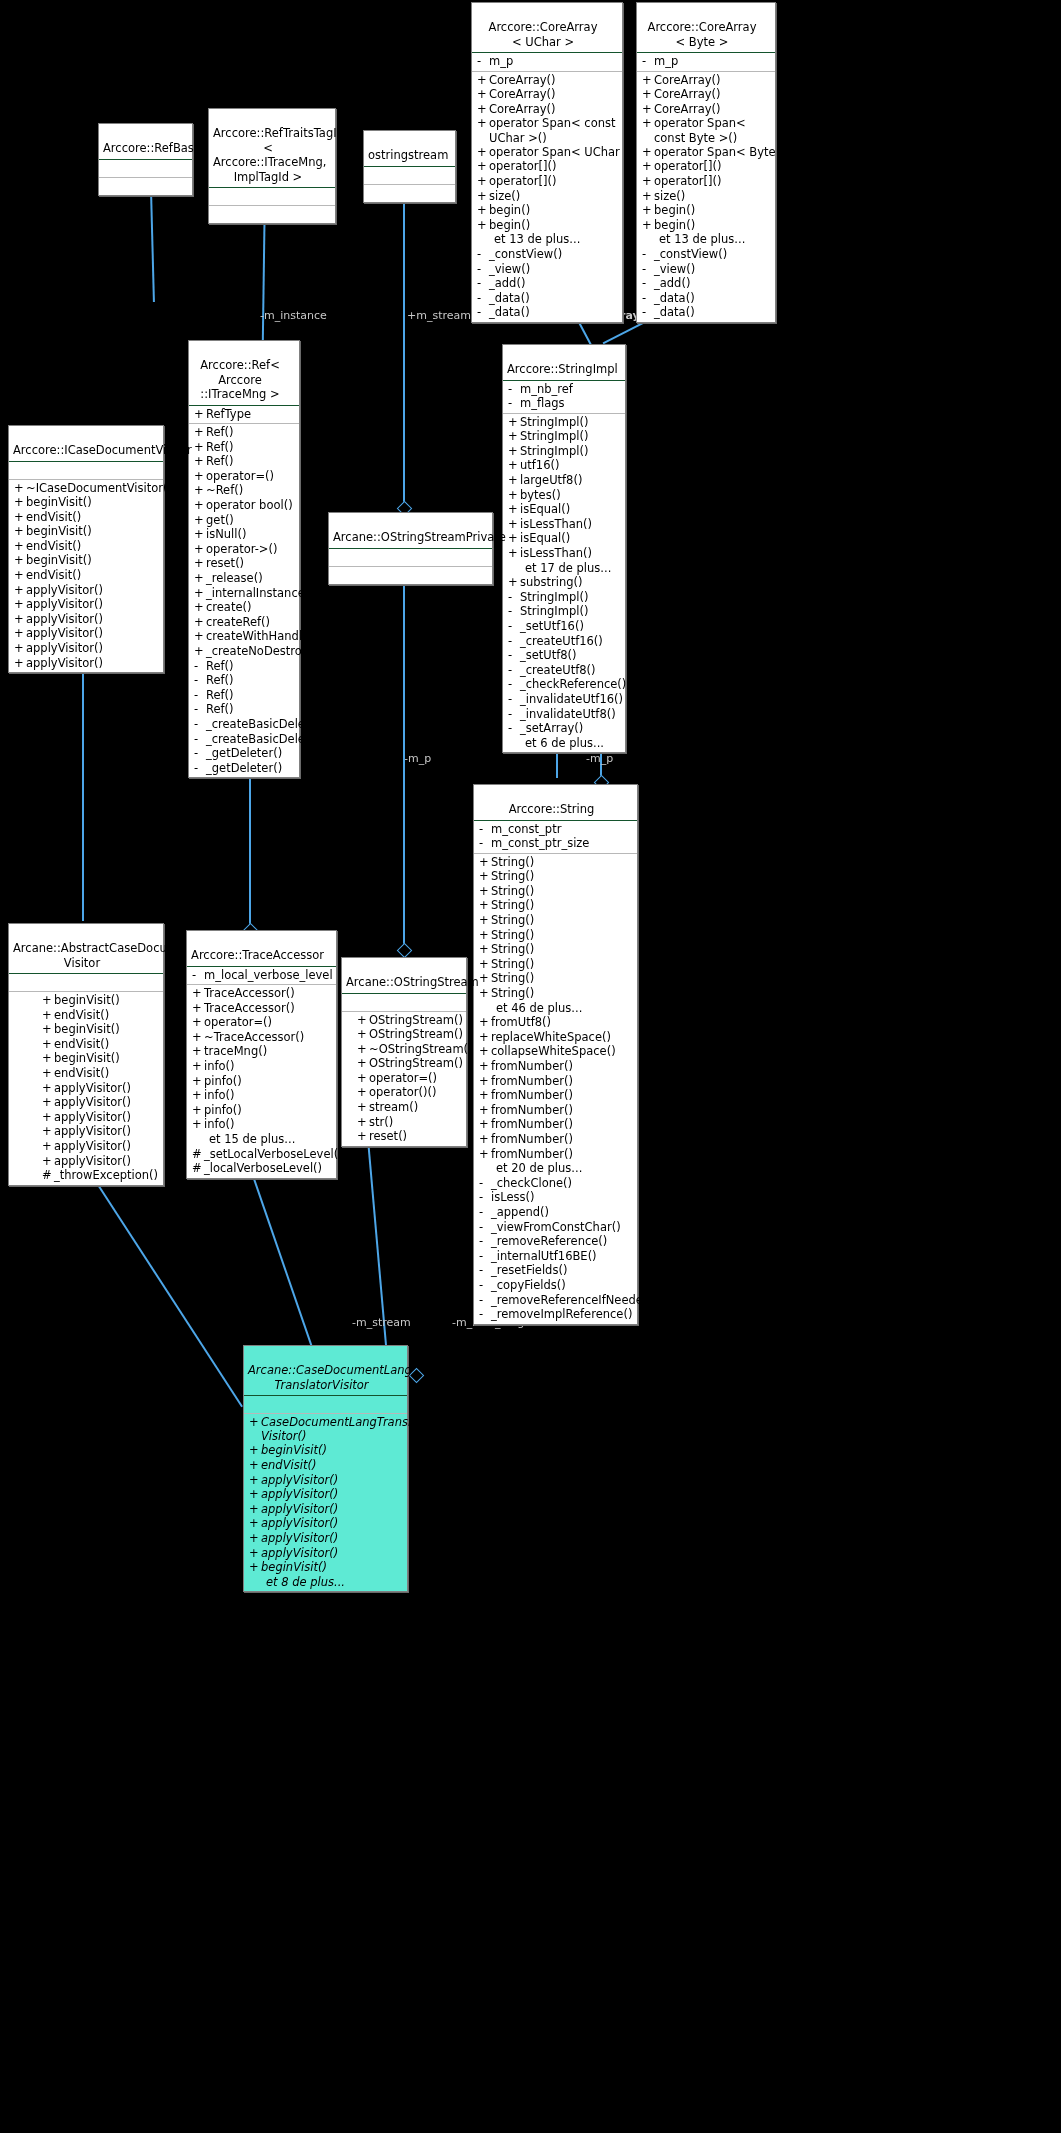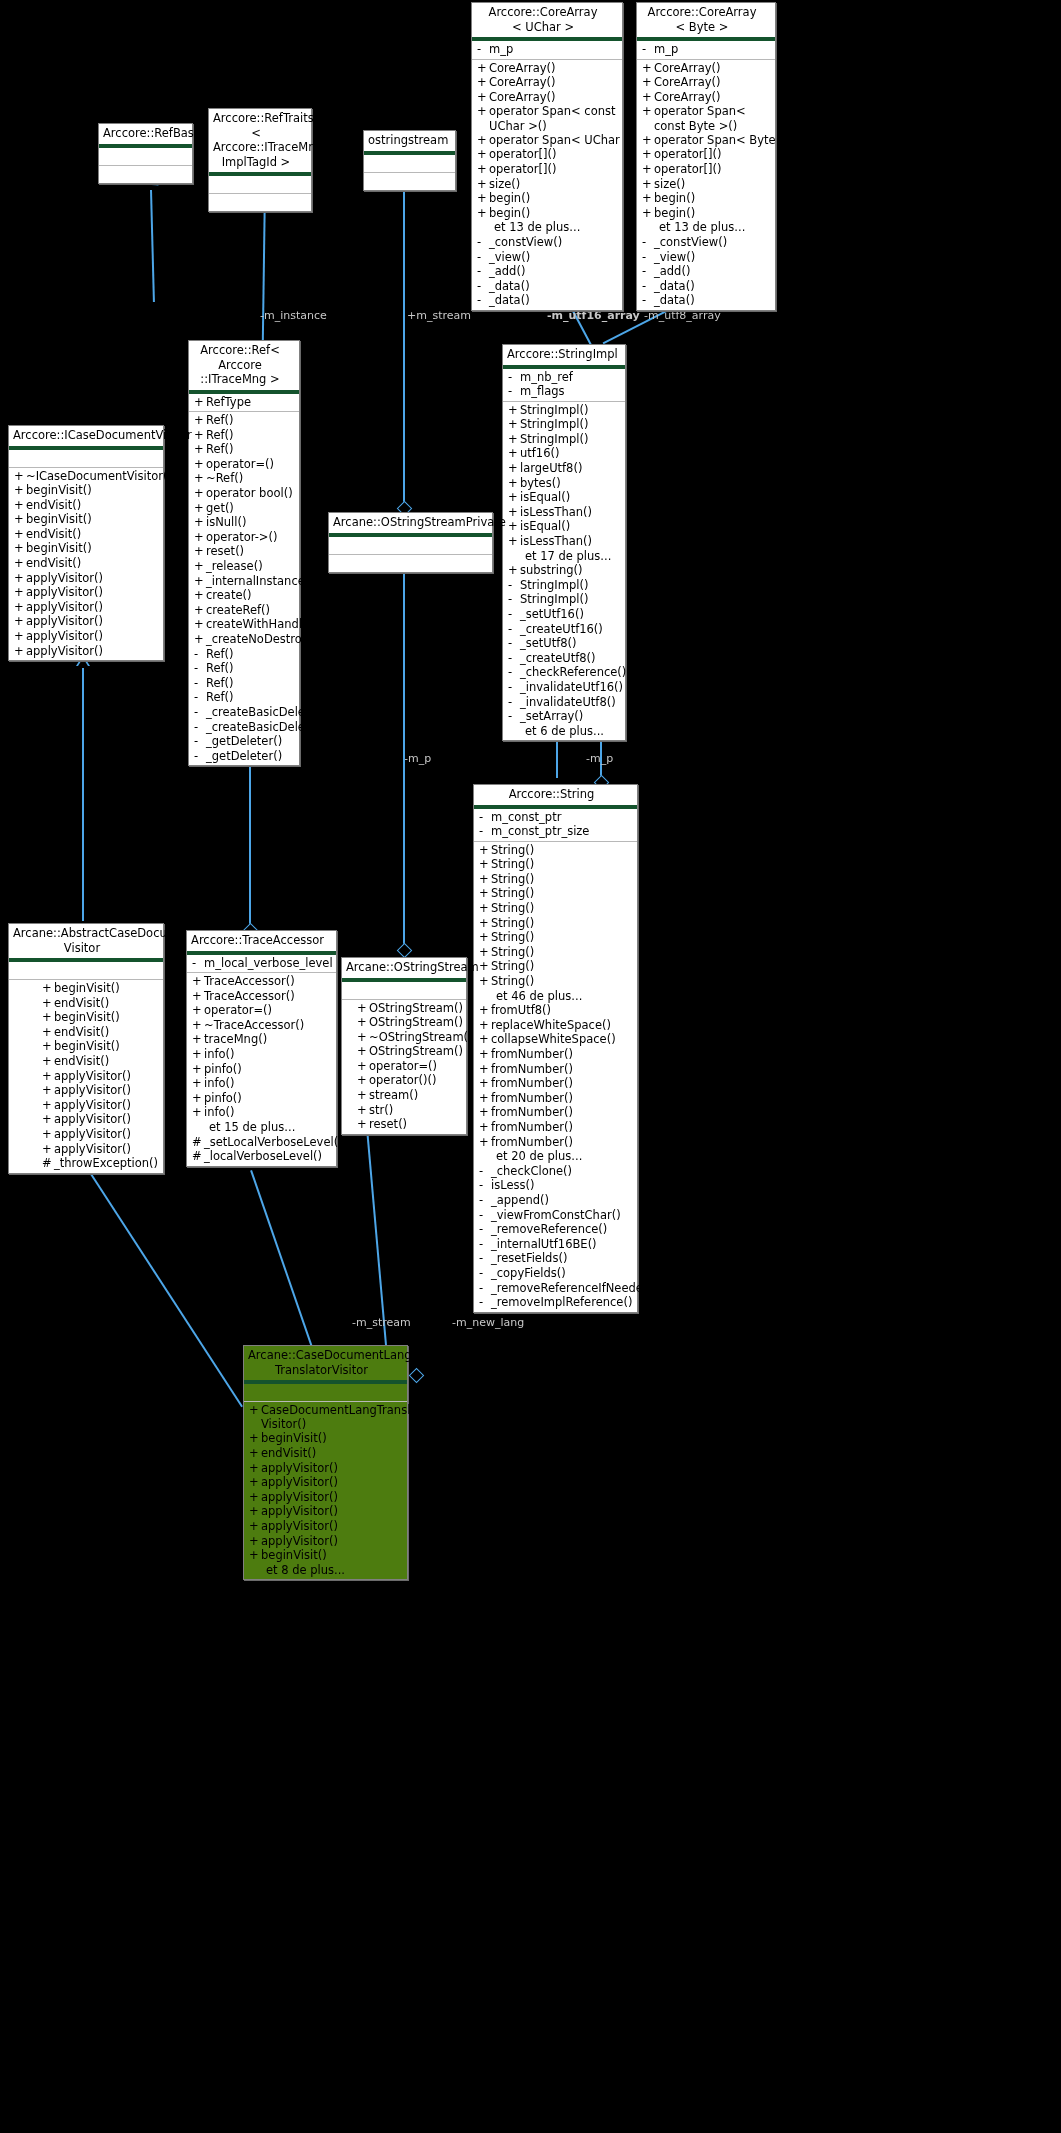--- a/index.html
+++ b/index.html
@@ -2,23 +2,23 @@
 <html><head>
 <meta charset="utf-8">
 <style>
   html,body{margin:0;padding:0;background:#000;}
   body{width:1061px;height:2133px;position:relative;font-family:"DejaVu Sans","Liberation Sans",sans-serif;}
   #stage{position:relative;width:1061px;height:2133px;overflow:hidden;background:#000;}
 
   
   .node{position:absolute;box-sizing:border-box;background:#ffffff;border:1px solid #808080;
         box-shadow:1px 1px 0 #6a6a6a;}
-  .node.gray{background:#4d7c0f;}
+  .node.gray{background:#5eead4;font-style:italic;}
   .nd-title{text-align:center;padding:2px 12px 3px 4px;font-size:11.5px;color:#000;line-height:14.5px;
-            border-bottom:4px solid #14532d;}
+            border-bottom:1px solid #14532d;margin-top:15px;}
   .nd-attrs{border-bottom:1px solid #b8b8b8;padding:1px 0 2px 0;min-height:12px;}
   .nd-ops{padding:1px 0 2px 0;min-height:6px;}
   .mem{font-size:11.5px;color:#000;line-height:14.6px;white-space:nowrap;
        padding-left:5px;display:flex;}
   .mem .vis{display:inline-block;width:12px;flex:0 0 12px;text-align:left;}
   .mem .nm{display:inline-block;}
   .mem.more{padding-left:22px;}
   .mem.wrap{white-space:normal;line-height:14.2px;}
 
   
@@ -109,21 +109,21 @@
   <div class="node" style="left:98px;top:123px;width:95px;">
     <div class="nd-title">Arccore::RefBase</div>
     <div class="nd-attrs">
         <div class="empty-row"></div>
       </div>
     <div class="nd-ops">
         <div class="empty-row"></div>
       </div>
   </div>
 
-  <div class="node" style="left:208px;top:108px;width:104px;">
+  <div class="node" style="left:208px;top:108px;width:128px;">
     <div class="nd-title" style="white-space:pre-line;">Arccore::RefTraitsTagId
 &lt; Arccore::ITraceMng,
 ImplTagId &gt;</div>
     <div class="nd-attrs">
         <div class="empty-row"></div>
       </div>
     <div class="nd-ops">
         <div class="empty-row"></div>
       </div>
   </div>

